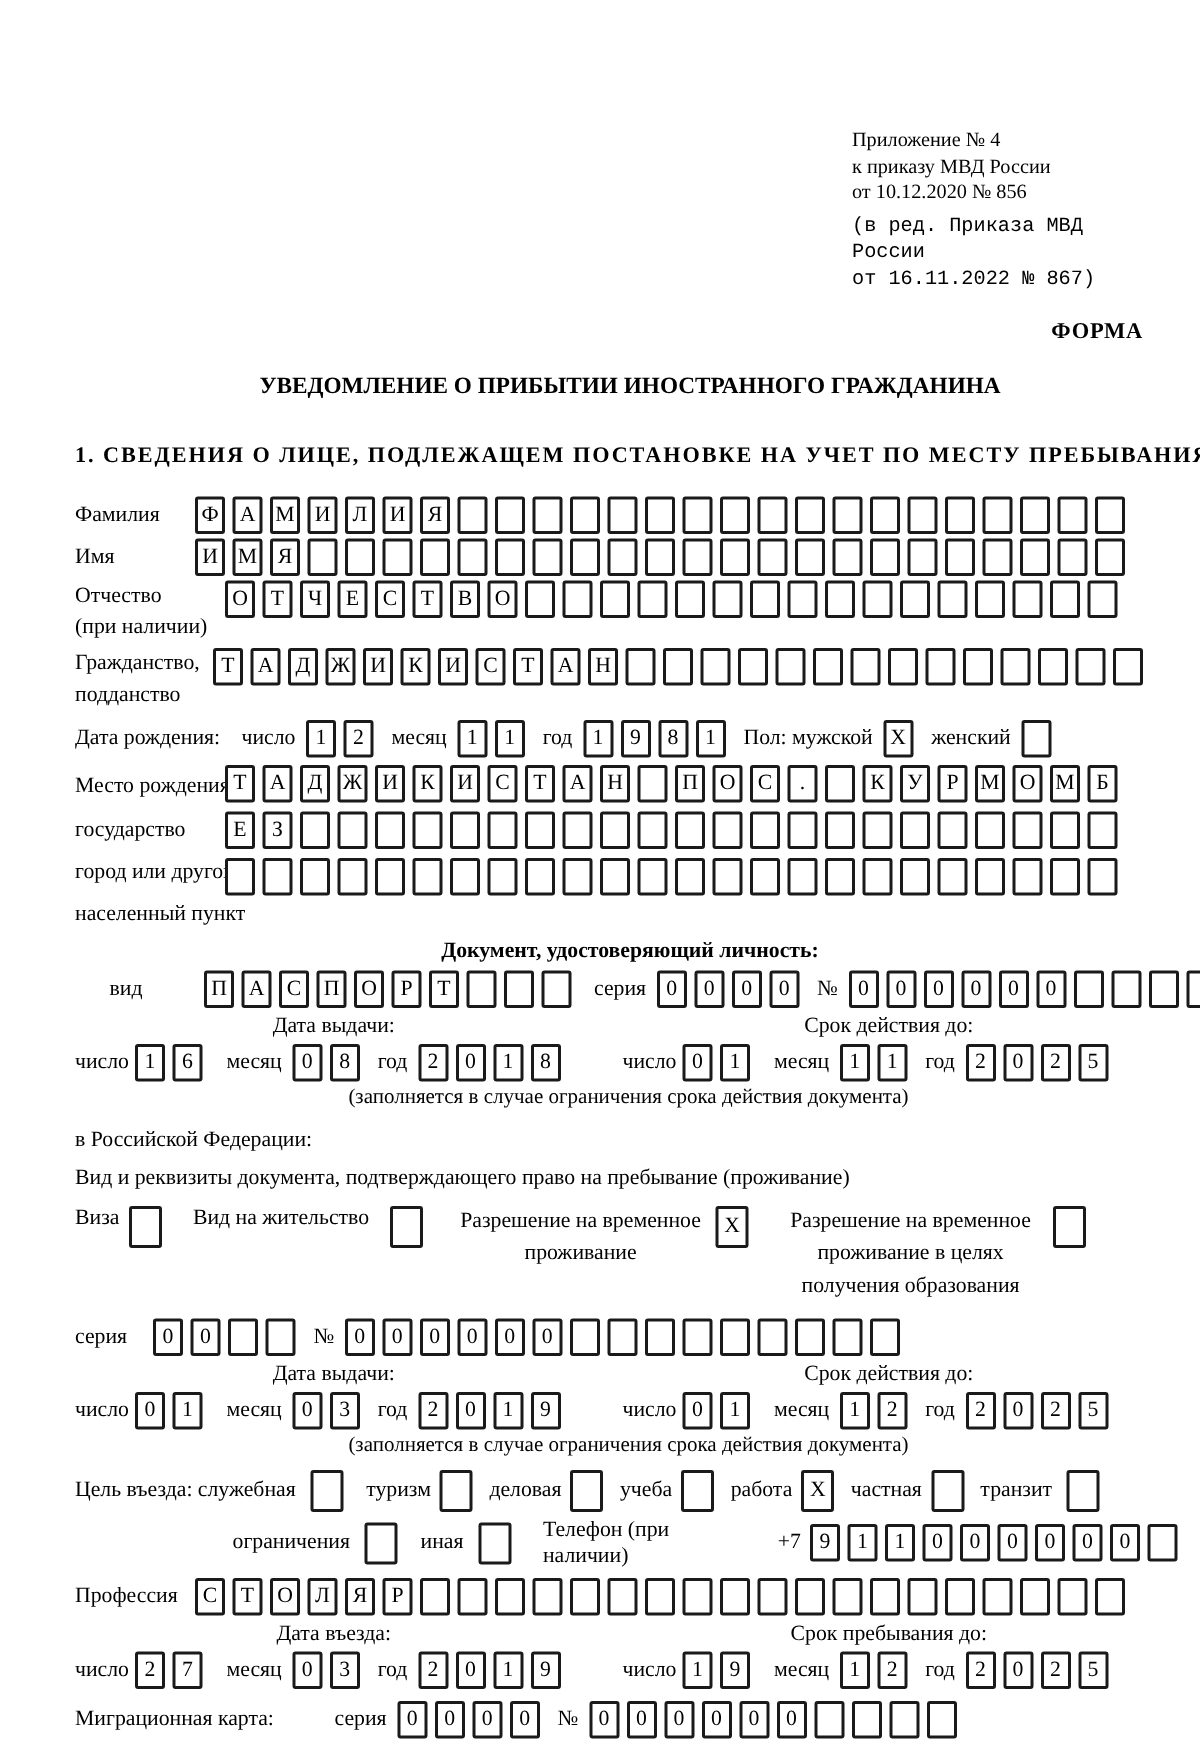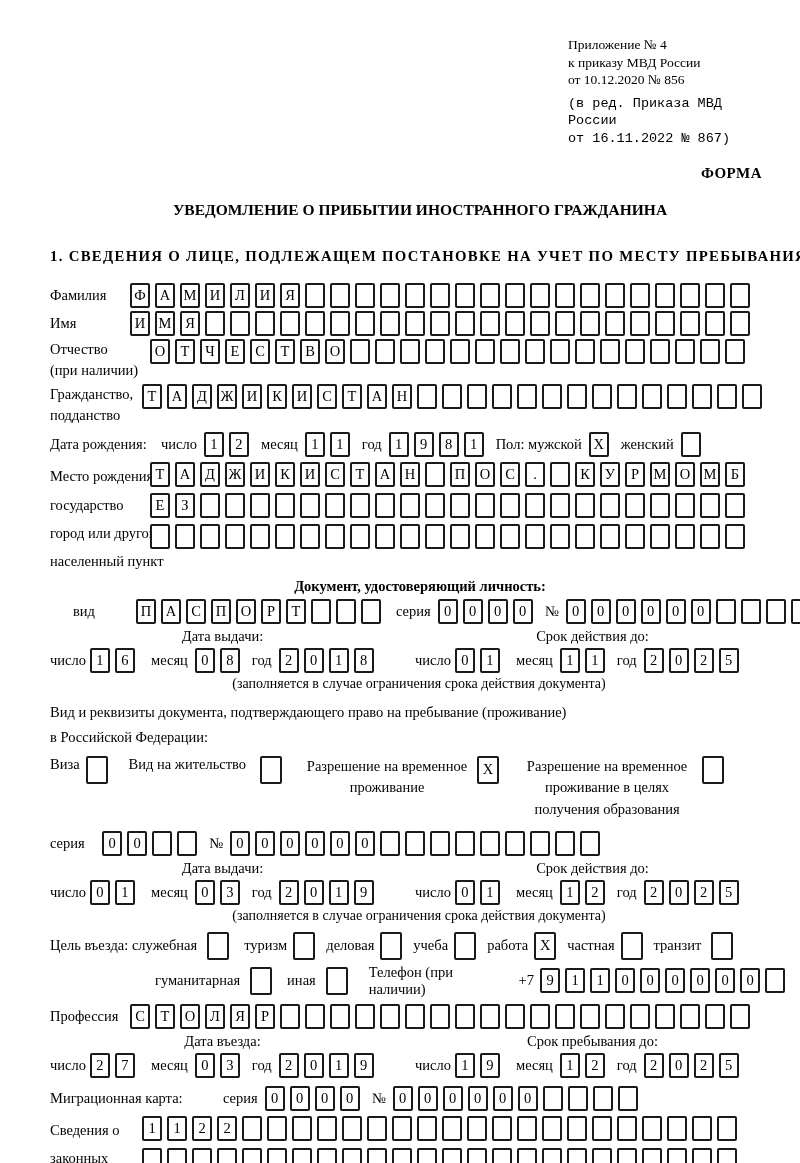--- a/index.html
+++ b/index.html
@@ -1,19 +1,19 @@
 <!DOCTYPE html>
 <html><head>
 <meta charset="utf-8">
 <style>
   html,body{margin:0;padding:0;background:#ffffff;}
   body{font-family:"Liberation Serif",serif;color:#000;}
   .page{width:800px;height:1163px;box-sizing:border-box;padding:36px 10px 0 50px;overflow:hidden;background:#fff;}
 
-  .appendix{width:200px;margin-left:auto;margin-right:22px;font-size:13.5px;line-height:1.3;}
+  .appendix{width:200px;margin-left:auto;margin-right:22px;font-size:13.5px;line-height:1.3;margin-top:48px;}
   .appendix .amend{margin-top:6px;font-family:Liberation Mono, monospace;}
   .forma{text-align:right;margin:18px 28px 0 0;font-weight:bold;font-size:15px;letter-spacing:0.5px;}
 
   .title{text-align:center;font-weight:bold;font-size:15.5px;margin-top:16px;line-height:1.55;}
   .blank-underline{display:inline-block;width:55px;border-bottom:2px solid #2a2a2a;margin-left:12px;vertical-align:baseline;}
 
   .sec-heading{font-weight:bold;font-size:14.8px;letter-spacing:1.3px;margin-top:26px;margin-bottom:18px;white-space:nowrap;}
 
   .row{display:flex;align-items:center;margin-bottom:3px;font-size:14.5px;}
   .row.top{align-items:flex-start;font-family:Liberation Serif, serif;}
@@ -390,22 +390,22 @@
             <span class="cell">0</span>
             <span class="cell">2</span>
             <span class="cell">5</span>
           </span>
       </div>
     </div>
   </div>
   <div class="note">(заполняется в случае ограничения срока действия документа)</div>
 
   <div class="para">
+    <div>в Российской Федерации:</div>
     <div>Вид и реквизиты документа, подтверждающего право на пребывание (проживание)</div>
-    <div>в Российской Федерации:</div>
   </div>
 
   <div class="chkrow">
     <span>Виза</span>
     <span class="cells chk ml6">
         <span class="cell"></span>
       </span>
     <span class="ml16">Вид на жительство</span>
     <span class="cells chk ml14">
         <span class="cell"></span>
@@ -521,21 +521,21 @@
     <span class="cells chk ml6">
         <span class="cell"></span>
       </span>
     <span class="ml6">транзит</span>
     <span class="cells chk ml10">
         <span class="cell"></span>
       </span>
   </div>
 
   <div class="row" style="margin-left:105px;margin-top:4px;">
-    <span>гуманитарная</span>
+    <span>ограничения</span>
     <span class="cells chk ml10">
         <span class="cell"></span>
       </span>
     <span class="ml10">иная</span>
     <span class="cells chk ml10">
         <span class="cell"></span>
       </span>
     <span class="ml16">Телефон (при наличии)</span>
     <span class="ml16">+7</span>
     <span class="cells ml6">

